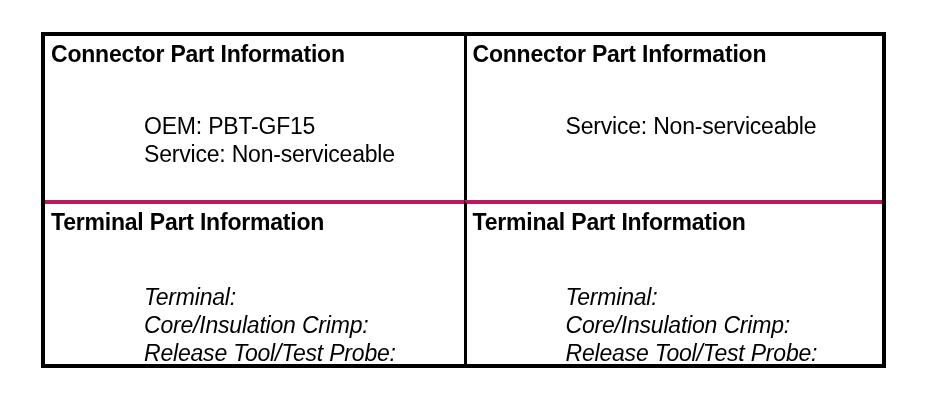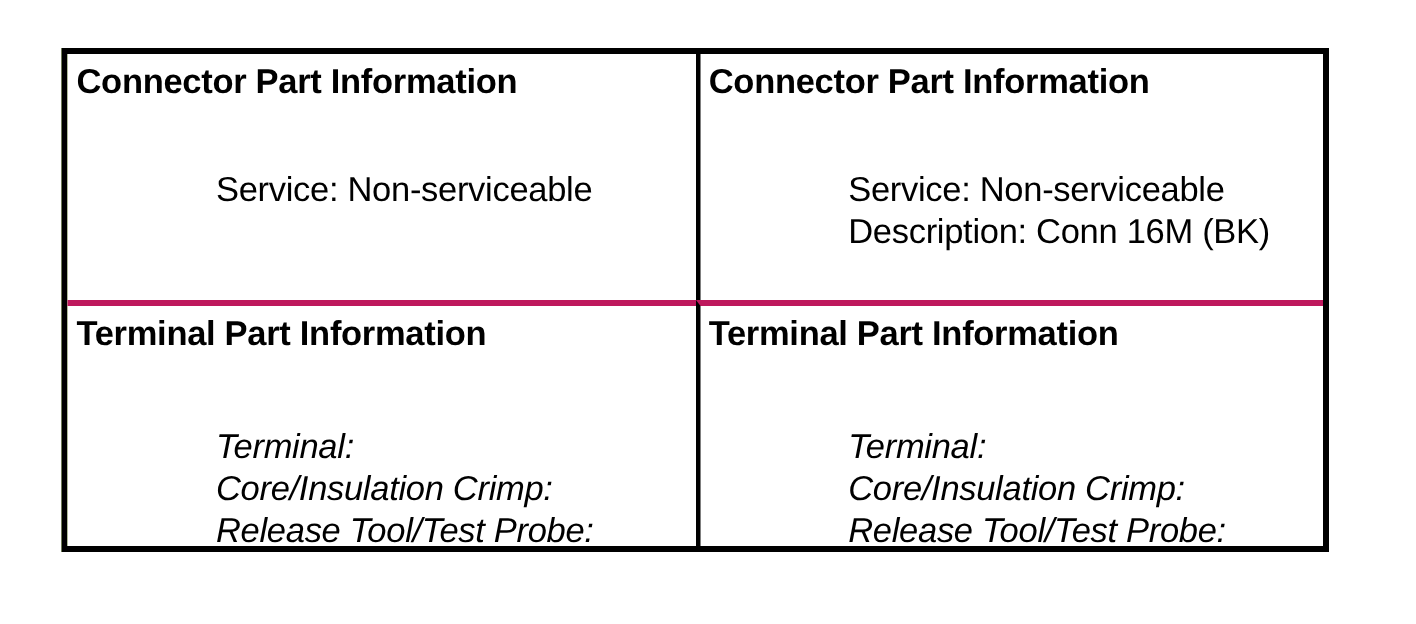--- a/index.html
+++ b/index.html
@@ -20,21 +20,21 @@
 
   
   #part-info-table {
     position: absolute;
     left: 41px;
     top: 32px;
     width: 845px;      
     height: 336px;     
     box-sizing: border-box;
     border: 4px solid #000000;
-    background: #bef264;
+    background: #6d28d9;
     display: grid;
     grid-template-columns: 1fr 1fr;
     grid-template-rows: 1fr 1fr;
   }
 
   .cell {
     position: relative;
     box-sizing: border-box;
     background: #ffffff;
     overflow: hidden;
@@ -70,29 +70,29 @@
   .row-bottom .cell-body { top: 79px; font-style: italic; }
 </style>
 </head>
 <body>
 
 <div id="part-info-table">
 
   <div class="cell col-left row-top">
     <div class="cell-header">Connector Part Information</div>
     <div class="cell-body">
+      <span class="line">OEM: PBT-GF15</span>
       <span class="line">Service: Non-serviceable</span>
     </div>
   </div>
 
   <div class="cell col-right row-top">
     <div class="cell-header">Connector Part Information</div>
     <div class="cell-body">
       <span class="line">Service: Non-serviceable</span>
-      <span class="line">Description: Conn 16M (BK)</span>
     </div>
   </div>
 
   <div class="cell col-left row-bottom">
     <div class="cell-header">Terminal Part Information</div>
     <div class="cell-body">
       <span class="line">Terminal:</span>
       <span class="line">Core/Insulation Crimp:</span>
       <span class="line">Release Tool/Test Probe:</span>
     </div>

